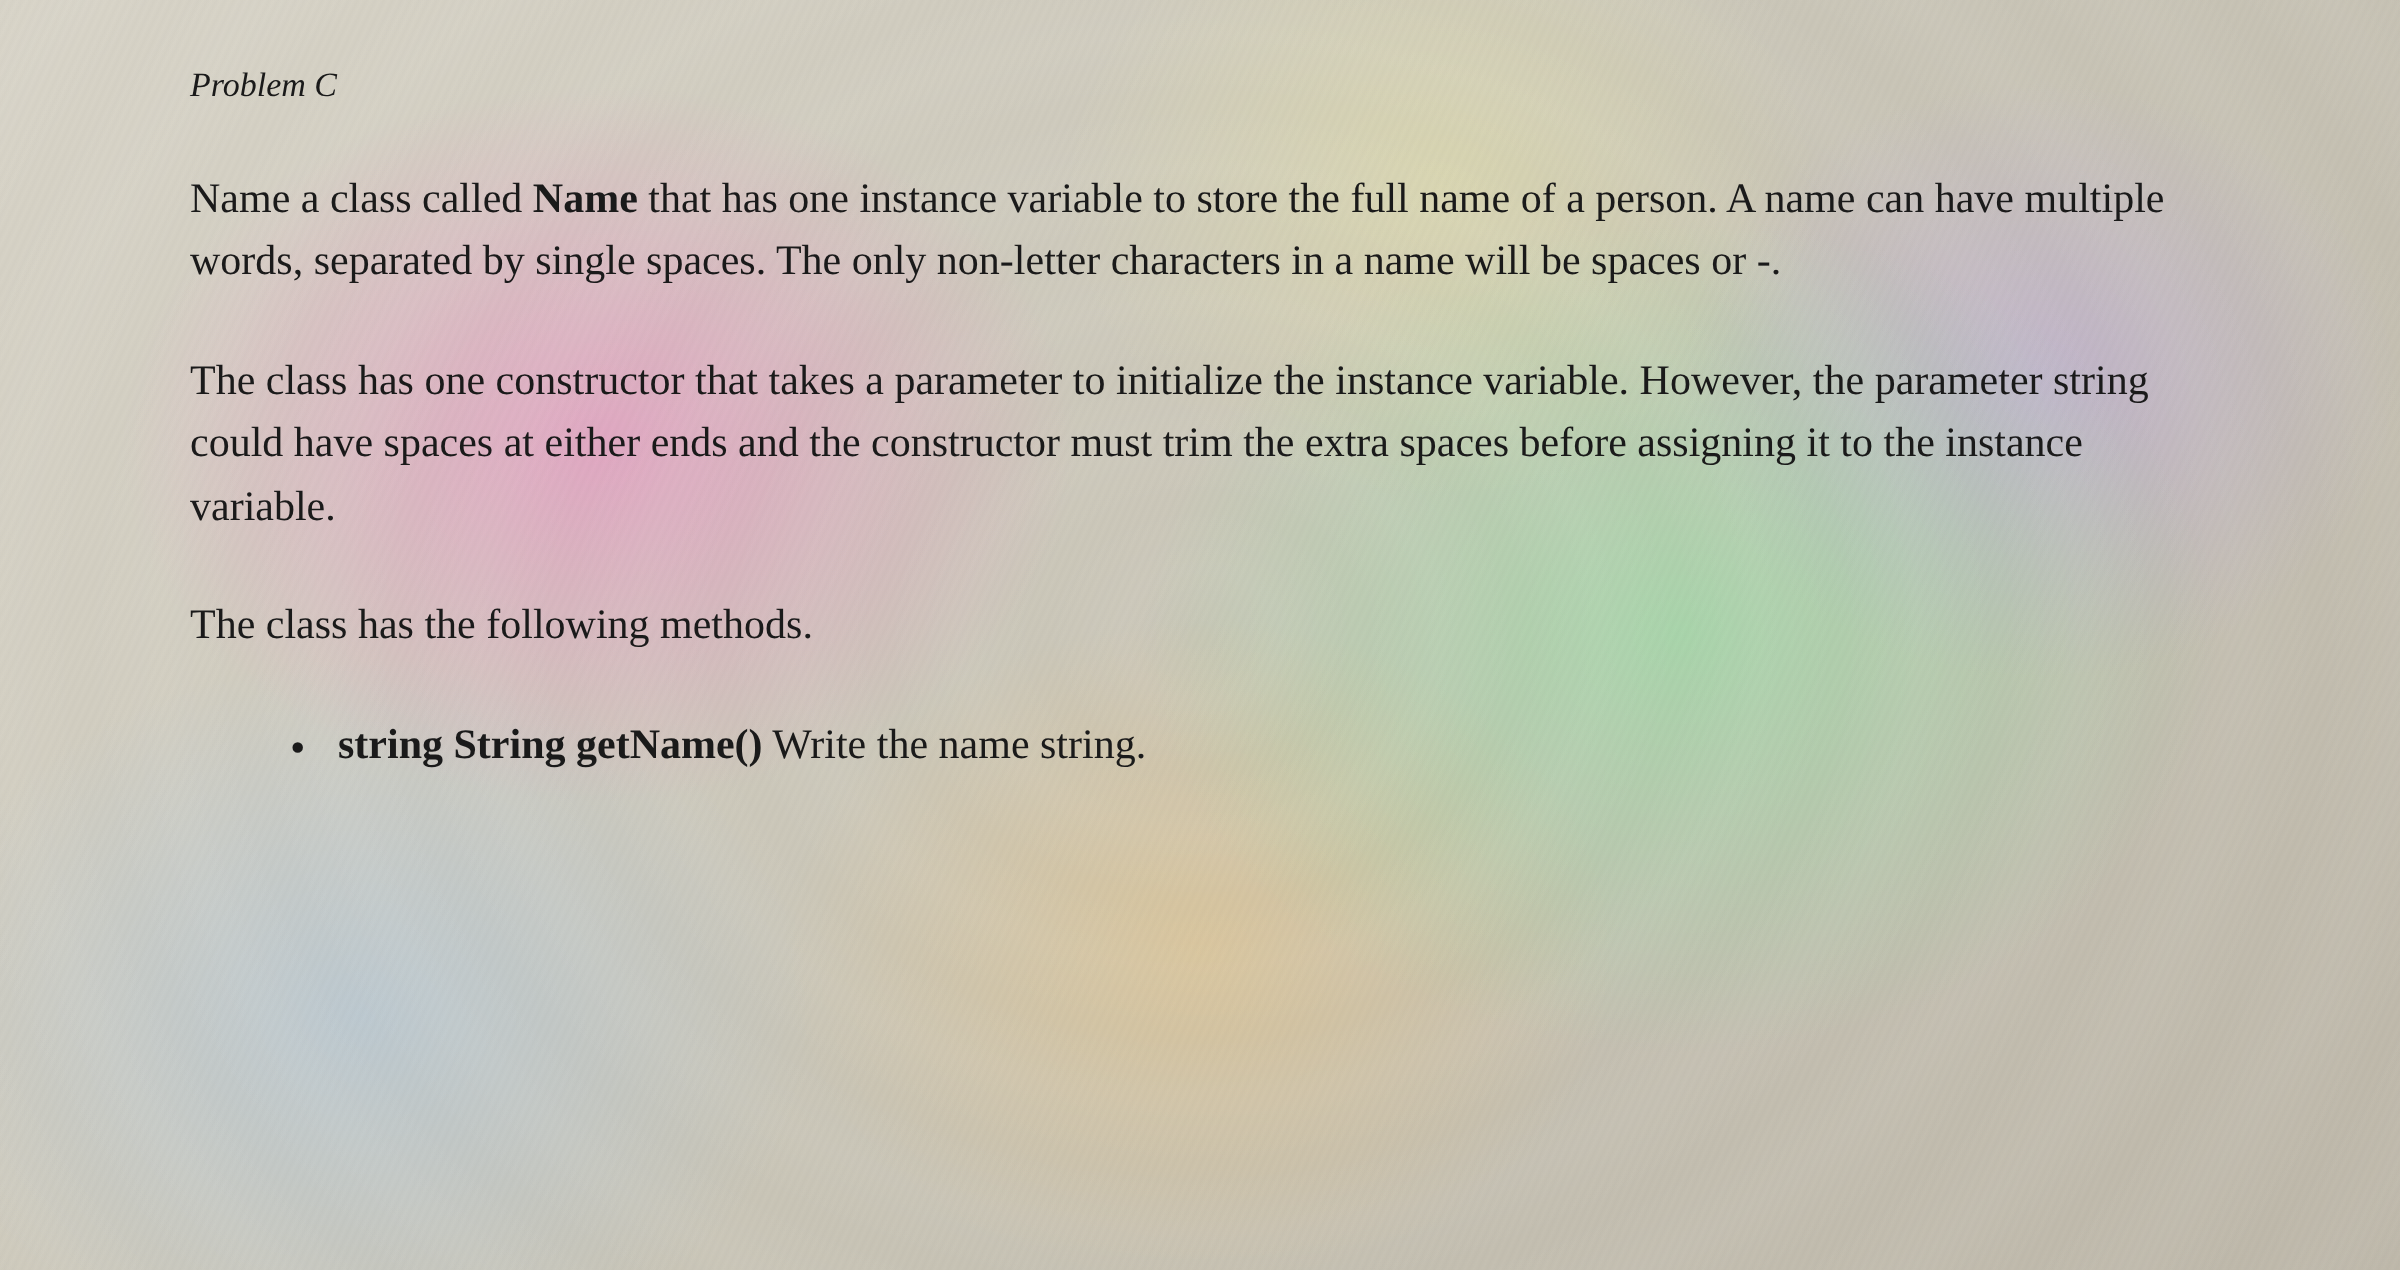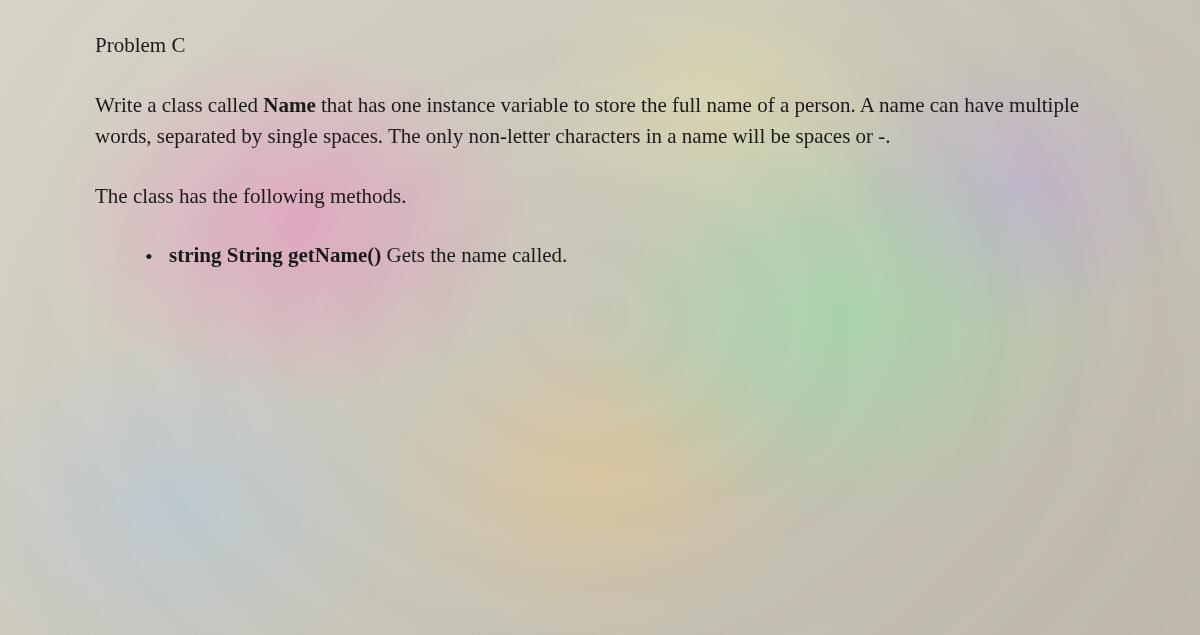--- a/index.html
+++ b/index.html
@@ -39,23 +39,24 @@
           transparent 0px, 
           rgba(0,0,0,0.015) 2px, 
           transparent 4px);
       pointer-events: none;
     }
     .content {
       position: relative;
       z-index: 1;
     }
     .title {
-      font-size: 21px;
+      font-size: 17px;
       margin-bottom: 28px;
       font-weight: normal;
+      font-style: italic;
     }
     .para {
       margin-bottom: 28px;
     }
     .code {
       font-family: Liberation Serif, serif;
       font-weight: bold;
     }
     ul {
       list-style: none;
@@ -77,24 +78,25 @@
       display: inline;
     }
   </style>
 </head>
 <body>
 
 <div class="content">
   <div class="title">Problem C</div>
 
   <div class="para">
-    <span class="inline">Write a class called </span><span class="code inline">Name</span><span class="inline"> that has one instance variable to store the full name of a person. A name can have multiple words, separated by single spaces. The only non-letter characters in a name will be spaces or -.</span>
+    <span class="inline">Name a class called </span><span class="code inline">Name</span><span class="inline"> that has one instance variable to store the full name of a person. A name can have multiple words, separated by single spaces. The only non-letter characters in a name will be spaces or -.</span>
   </div>
 
+  <div class="para">The class has one constructor that takes a parameter to initialize the instance variable. However, the parameter string could have spaces at either ends and the constructor must trim the extra spaces before assigning it to the instance variable.</div>
 
   <div class="para">The class has the following methods.</div>
 
   <ul>
     <li>
-      <span class="code inline">string String getName()</span><span class="inline"> Gets the name called.</span>
+      <span class="code inline">string String getName()</span><span class="inline"> Write the name string.</span>
     </li>
   </ul>
 </div>
 
 </body></html>

